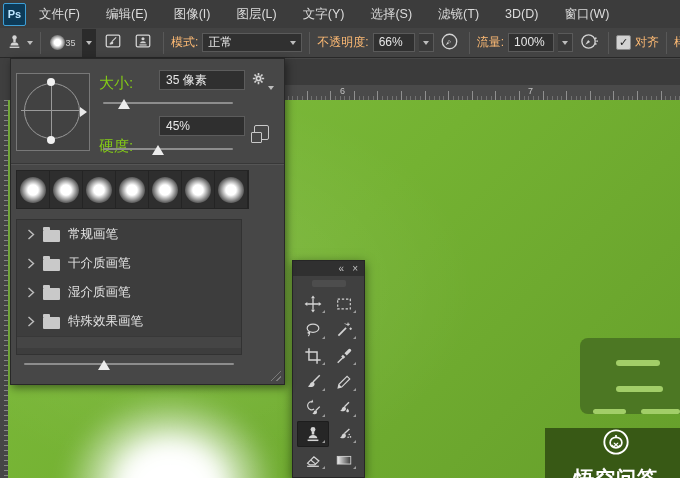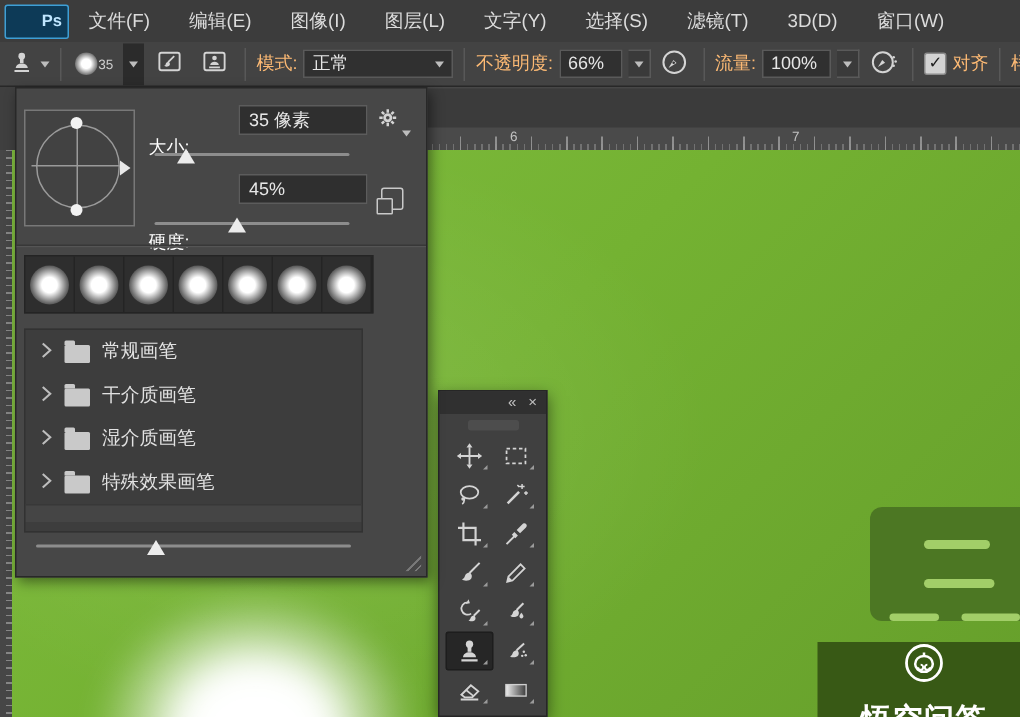--- a/index.html
+++ b/index.html
@@ -3,21 +3,21 @@
 <meta charset="utf-8">
 <style>
   html,body{margin:0;padding:0;background:#222;}
   .app{position:relative;width:680px;height:478px;background:#3f3f3f;overflow:hidden;
        font-family:"Liberation Sans",sans-serif;color:#d6d6d6;-webkit-font-smoothing:antialiased;}
 
   
   .menubar{position:absolute;left:0;top:0;width:680px;height:28px;background:#3c3c3c;
            border-bottom:1px solid #2a2a2a;display:flex;align-items:center;}
   .ps-logo{width:21px;height:21px;margin-left:3px;background:#0d3a57;border:1px solid #3e9fd6;
-           color:#bfe6ff;font-size:11px;font-weight:bold;display:flex;align-items:center;justify-content:center;border-radius:2px;padding-left:20px;}
+           color:#bfe6ff;font-size:11px;font-weight:bold;display:flex;align-items:center;justify-content:center;border-radius:2px;}
   .menu-item{padding:0 13px;font-size:12.5px;color:#dcdcdc;line-height:28px;white-space:nowrap;}
 
   
   .optionsbar{position:absolute;left:0;top:28px;width:680px;height:30px;background:#434343;
               border-bottom:1px solid #282828;display:flex;align-items:center;gap:4px;padding:0 3px;box-sizing:border-box;overflow:hidden;font-size:12px;}
   .sep{width:1px;height:22px;background:#585858;margin:0 3px;flex:none;}
   .opt-btn{display:flex;align-items:center;justify-content:center;flex:none;}
   .chev{width:0;height:0;border-left:3.5px solid transparent;border-right:3.5px solid transparent;border-top:4.5px solid #bdbdbd;display:inline-block;}
   .brush-preview{width:30px;height:28px;display:flex;flex-direction:row;align-items:center;justify-content:center;flex:none;}
   .brush-dot{width:15px;height:15px;border-radius:50%;
@@ -63,21 +63,21 @@
   
   .brush-panel{position:absolute;left:10px;top:58px;width:275px;height:327px;background:#474747;
                border:1px solid #282828;box-sizing:border-box;box-shadow:2px 3px 8px rgba(0,0,0,.45);z-index:5;}
   .angle-box{position:absolute;left:5px;top:14px;width:72px;height:76px;border:1px solid #787878;background:#424242;}
   .angle-circle{position:absolute;left:7px;top:9px;width:54px;height:54px;border:1.5px solid #9a9a9a;border-radius:50%;}
   .angle-hline{position:absolute;left:4px;top:36px;width:62px;height:1px;background:#9a9a9a;}
   .angle-vline{position:absolute;left:34px;top:6px;width:1px;height:62px;background:#9a9a9a;}
   .angle-dot{position:absolute;width:8px;height:8px;border-radius:50%;background:#f2f2f2;}
   .angle-arrow{position:absolute;right:2px;top:33px;width:0;height:0;
                border-top:5px solid transparent;border-bottom:5px solid transparent;border-left:7px solid #e8e8e8;}
-  .bp-label{position:absolute;font-size:12px;color:#ffffff;margin-top:16px;}
+  .bp-label{position:absolute;font-size:15px;color:#84cc16;}
   .bp-input{position:absolute;width:78px;height:18px;line-height:18px;background:#2f2f2f;border:1px solid #5c5c5c;
             color:#e8e8e8;font-size:12px;padding-left:6px;box-sizing:content-box;}
   .slider{position:absolute;height:2px;background:#8d8d8d;border-radius:1px;}
   .thumb{position:absolute;top:-3px;width:0;height:0;margin-left:-6px;
          border-left:6px solid transparent;border-right:6px solid transparent;border-bottom:10px solid #ececec;}
   .gear{position:absolute;left:240px;top:12px;display:flex;align-items:flex-end;gap:2px;}
   .new-icon{position:absolute;left:243px;top:66px;width:13px;height:13px;border:1.5px solid #c9c9c9;border-radius:2px;}
   .new-icon::before{content:"";position:absolute;left:-4px;bottom:-4px;width:9px;height:9px;background:#474747;border:1.5px solid #c9c9c9;border-radius:1px;}
   .bp-divider{position:absolute;left:0;top:104px;width:100%;height:1px;background:#383838;border-bottom:1px solid #555;}
   .preset-strip{position:absolute;left:5px;top:111px;width:233px;height:39px;background:#2e2e2e;border:1px solid #242424;

